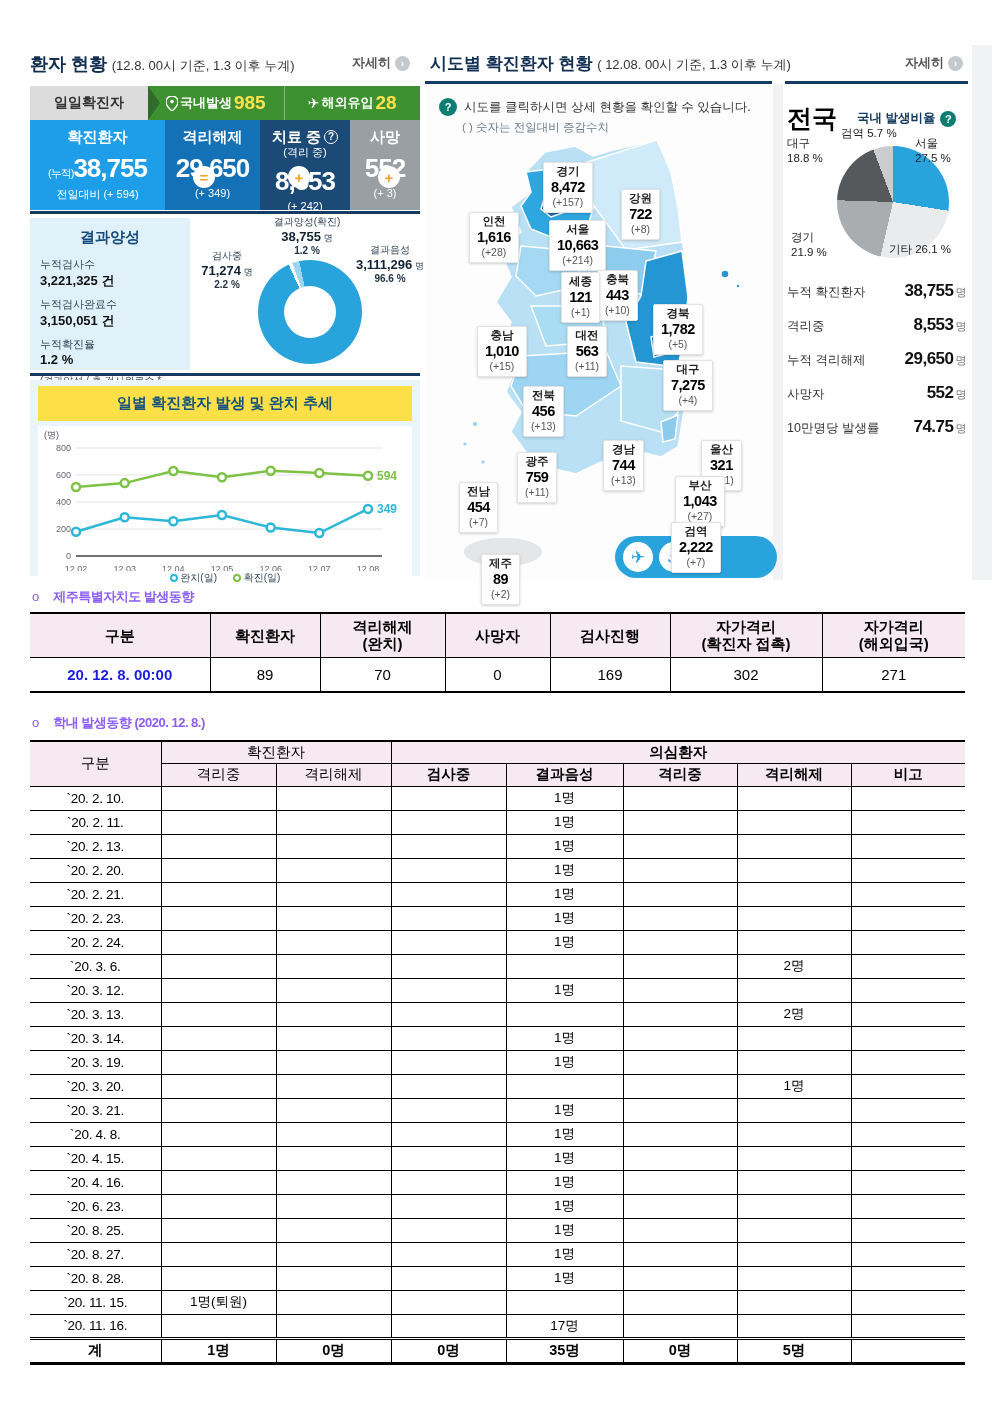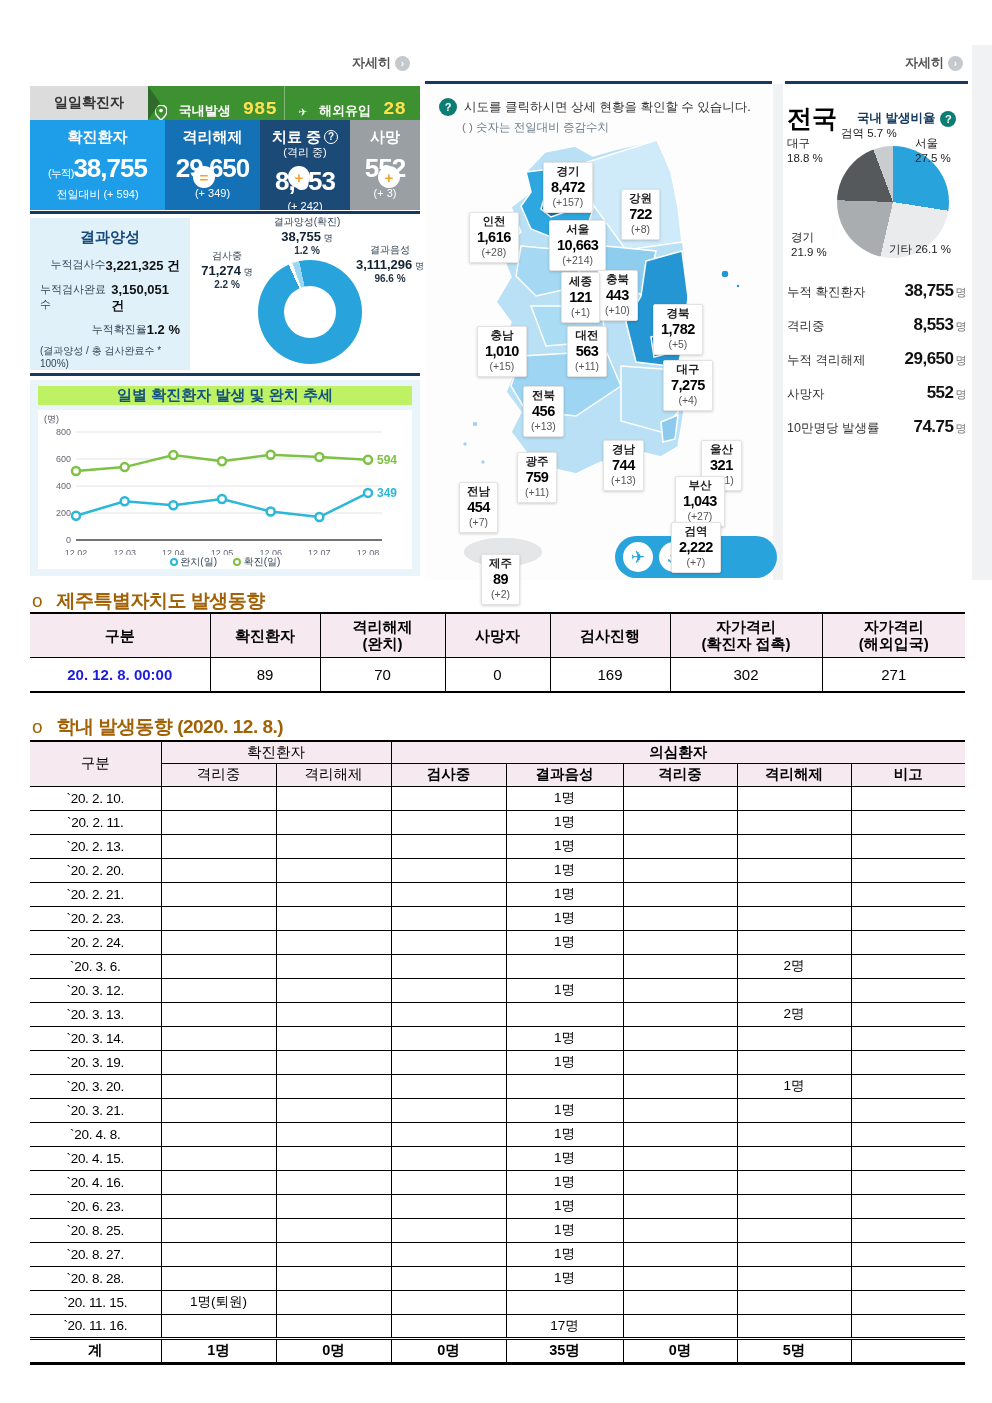--- a/index.html
+++ b/index.html
@@ -13,49 +13,49 @@
   .navy-line { position:absolute; height:3px; background:#173a63; }
 
   
   #patient-title { position:absolute; left:30px; top:52px; font-size:17px; color:#122f52; }
   #patient-title b { font-size:18px; }
   #patient-title span.sub { font-weight:normal; font-size:13px; color:#333; }
   #daily-bar { position:absolute; left:30px; top:86px; width:390px; height:34px; display:flex; }
   #daily-chip { width:118px; background:#dcdcdc; color:#333; font-weight:bold; font-size:14px; display:flex; align-items:center; justify-content:center; position:relative; }
   #daily-chip:after { content:""; position:absolute; right:-12px; top:0; border-top:17px solid transparent; border-bottom:17px solid transparent; border-left:12px solid #2f6b2a; z-index:2; }
   #daily-green { flex:1; background:#3e9130; display:flex; }
-  .daily-cell { flex:1; display:flex; align-items:flex-end; justify-content:center; gap:12px; color:#fff; font-size:13px; font-weight:bold;font-family:Liberation Mono, monospace; }
+  .daily-cell { flex:1; display:flex; align-items:center; justify-content:center; gap:2px; color:#fff; font-size:13px; font-weight:bold; }
   .daily-cell + .daily-cell { border-left:1px solid rgba(255,255,255,.35); }
   .daily-num { color:#ffe14f; font-size:19px; font-weight:bold; }
   #cards { position:absolute; left:30px; top:120px; width:390px; height:90px; display:flex; }
   .card { color:#fff; text-align:center; padding-top:8px; }
   .card .clabel { font-size:15px; font-weight:bold; }
   .card .clabel2 { font-size:11px; margin-top:-2px; }
   .card .cval { font-size:26px; font-weight:bold; margin-top:6px; letter-spacing:-1px; }
   .card .cval .pre { font-size:11px; font-weight:normal; }
   .card .csub { font-size:11px; margin-top:3px; }
   .op-circ { position:absolute; top:46px; width:22px; height:22px; border-radius:50%; background:#fff; color:#f0a32a; font-weight:bold; font-size:15px; display:flex; align-items:center; justify-content:center; z-index:3; }
   .help-outline { display:inline-flex; width:14px; height:14px; border:1px solid #fff; border-radius:50%; font-size:10px; align-items:center; justify-content:center; margin-left:3px; vertical-align:2px; }
 
   
   #test-box { position:absolute; left:30px; top:218px; width:160px; height:152px; background:#e1f1fa; padding:10px 10px; }
   #test-box .ttitle { text-align:center; font-size:15px; font-weight:bold; color:#174a7c; margin-bottom:10px; }
-  .trow { display:flex; justify-content:flex-end; font-size:11px; color:#345; margin-bottom:7px; }
+  .trow { display:flex; justify-content:flex-end; font-size:11px; color:#345; margin-bottom:7px;flex-direction:column; }
   .trow b { font-size:13px; color:#111; }
   #test-note { font-size:10px; color:#345; margin-top:2px; }
   #donut-wrap { position:absolute; left:200px; top:222px; width:220px; height:148px; }
   #donut { position:absolute; left:58px; top:38px; width:104px; height:104px; border-radius:50%; }
   #donut:after { content:""; position:absolute; left:26px; top:26px; width:52px; height:52px; background:#fff; border-radius:50%; }
   .dlab { position:absolute; text-align:center; font-size:10px; color:#345; line-height:1.25; }
   .dlab b { font-size:13px; color:#123; }
   .dlab .pct { font-weight:bold; color:#234; }
 
   
   #trend { position:absolute; left:30px; top:380px; width:390px; height:196px; background:#eaf5fb; padding:6px 8px; }
-  #trend-title { background:#bef264; color:#14527f; font-weight:bold; font-size:15px; text-align:center; padding:0 0; }
+  #trend-title { background:#fde047; color:#14527f; font-weight:bold; font-size:15px; text-align:center; padding:8px 0; }
   #trend-plot { background:#fff; margin-top:5px; position:relative; height:158px; }
   #trend-plot svg { display:block; }
 
   
   #map-title { position:absolute; left:430px; top:52px; font-size:17px; color:#122f52; }
   #map-title span.sub { font-weight:normal; font-size:13px; color:#333; }
   #map-panel { position:absolute; left:425px; top:84px; width:347px; height:496px; background:#fdfdfd; }
   #map-hint { position:absolute; left:14px; top:14px; display:flex; gap:7px; font-size:12.5px; color:#333; align-items:center; }
   #map-hint2 { position:absolute; left:37px; top:36px; font-size:11.5px; color:#6a7b88; }
   #map-svg { position:absolute; left:0; top:40px; }
@@ -75,21 +75,21 @@
   #nat-stats { position:absolute; left:0; top:190px; width:183px; }
   .nrow { display:flex; justify-content:space-between; align-items:baseline; padding:7px 2px; }
   .nrow .nlab { font-size:12.5px; color:#333; }
   .nrow .nval { font-size:17px; font-weight:bold; color:#111; letter-spacing:-.5px; }
   .nrow .nunit { font-size:11px; color:#777; font-weight:normal; margin-left:2px; }
   .nrow.accent .nlab, .nrow.accent .nval { color:#2ba7dd; font-size:12.5px; }
   #right-strip { position:absolute; left:972px; top:45px; width:20px; height:535px; background:#f1f2f3; }
   #gap-strip { position:absolute; left:773px; top:84px; width:10px; height:496px; background:#f1f2f3; }
 
   
-  .sec-head { position:absolute; font-size:19px; color:#a16207; }
+  .sec-head { position:absolute; font-size:13px; color:#8b5cf6; }
   .sec-head .bullet { font-weight:normal; margin-right:14px; }
   .sec-head b { letter-spacing:-.5px; }
   table { border-collapse:collapse; table-layout:fixed; }
   #jeju-table { position:absolute; left:30px; top:612px; width:935px; border-top:2.5px solid #000; border-bottom:2.5px solid #000; }
   #jeju-table th { background:#f7e9f0; font-size:15px; font-weight:bold; color:#000; border:1px solid #000; padding:4px 2px; line-height:1.15; }
   #jeju-table td { border:1px solid #000; text-align:center; font-size:15px; padding:8px 2px; }
   #jeju-table td.date { color:#1d1de0; font-weight:bold; }
   #jeju-table tr > :first-child { border-left:none; }
   #jeju-table tr > :last-child { border-right:none; }
 
@@ -100,20 +100,24 @@
   #school-table td.date { text-align:center; letter-spacing:-.3px; }
   #school-table tr.total td { border-top:3px double #000; font-weight:bold; font-size:14.5px; }
   #school-table tr > :first-child { border-left:none; }
   #school-table tr > :last-child { border-right:none; }
 </style>
 </head>
 <body>
 
 <div id="page">
 
+  <div id="patient-title">
+    <b>환자 현황</b>
+    <span class="sub">(12.8. 00시 기준, 1.3 이후 누계)</span>
+  </div>
   <div class="more" style="left:352px; top:54px;">
     <span>자세히</span>
     <span class="more-circ">›</span>
   </div>
 
   <div id="daily-bar">
     <div id="daily-chip">
       <span>일일확진자</span>
     </div>
     <div id="daily-green">
@@ -225,20 +229,24 @@
           <circle cx="184" cy="51.295" r="4" fill="#fff" stroke="#7dc244" stroke-width="2.5"></circle>
           <circle cx="232.66666666666666" cy="44.81500000000001" r="4" fill="#fff" stroke="#7dc244" stroke-width="2.5"></circle>
           <circle cx="281.3333333333333" cy="46.974999999999994" r="4" fill="#fff" stroke="#7dc244" stroke-width="2.5"></circle>
           <circle cx="330" cy="49.80999999999999" r="4" fill="#fff" stroke="#7dc244" stroke-width="2.5"></circle>
           <text x="339" y="53.80999999999999" font-size="12" font-weight="bold" fill="#7dc244">594</text>
         </svg>
         <div style="position: absolute; left: 0px; right: 0px; bottom: -1px; text-align: center; font-size: 10px; color: rgb(51, 68, 85); background: rgb(255, 255, 255);"><span style="margin:0 8px;"><span style="display:inline-block;width:8px;height:8px;border:2.5px solid #2bb7d8;border-radius:50%;vertical-align:-1px;"></span> 완치(일)</span><span style="margin:0 8px;"><span style="display:inline-block;width:8px;height:8px;border:2.5px solid #7dc244;border-radius:50%;vertical-align:-1px;"></span> 확진(일)</span></div>
       </div>
   </div>
 
+  <div id="map-title">
+    <b>시도별 확진환자 현황</b>
+    <span class="sub">( 12.08. 00시 기준, 1.3 이후 누계)</span>
+  </div>
   <div class="more" style="left:905px; top:54px;">
     <span>자세히</span>
     <span class="more-circ">›</span>
   </div>
   <div class="navy-line" style="left:425px; top:81px; width:347px;"></div>
   <div class="navy-line" style="left:785px; top:81px; width:183px;"></div>
   <div id="gap-strip"></div>
   <div id="right-strip"></div>
 
   <div id="map-panel">

